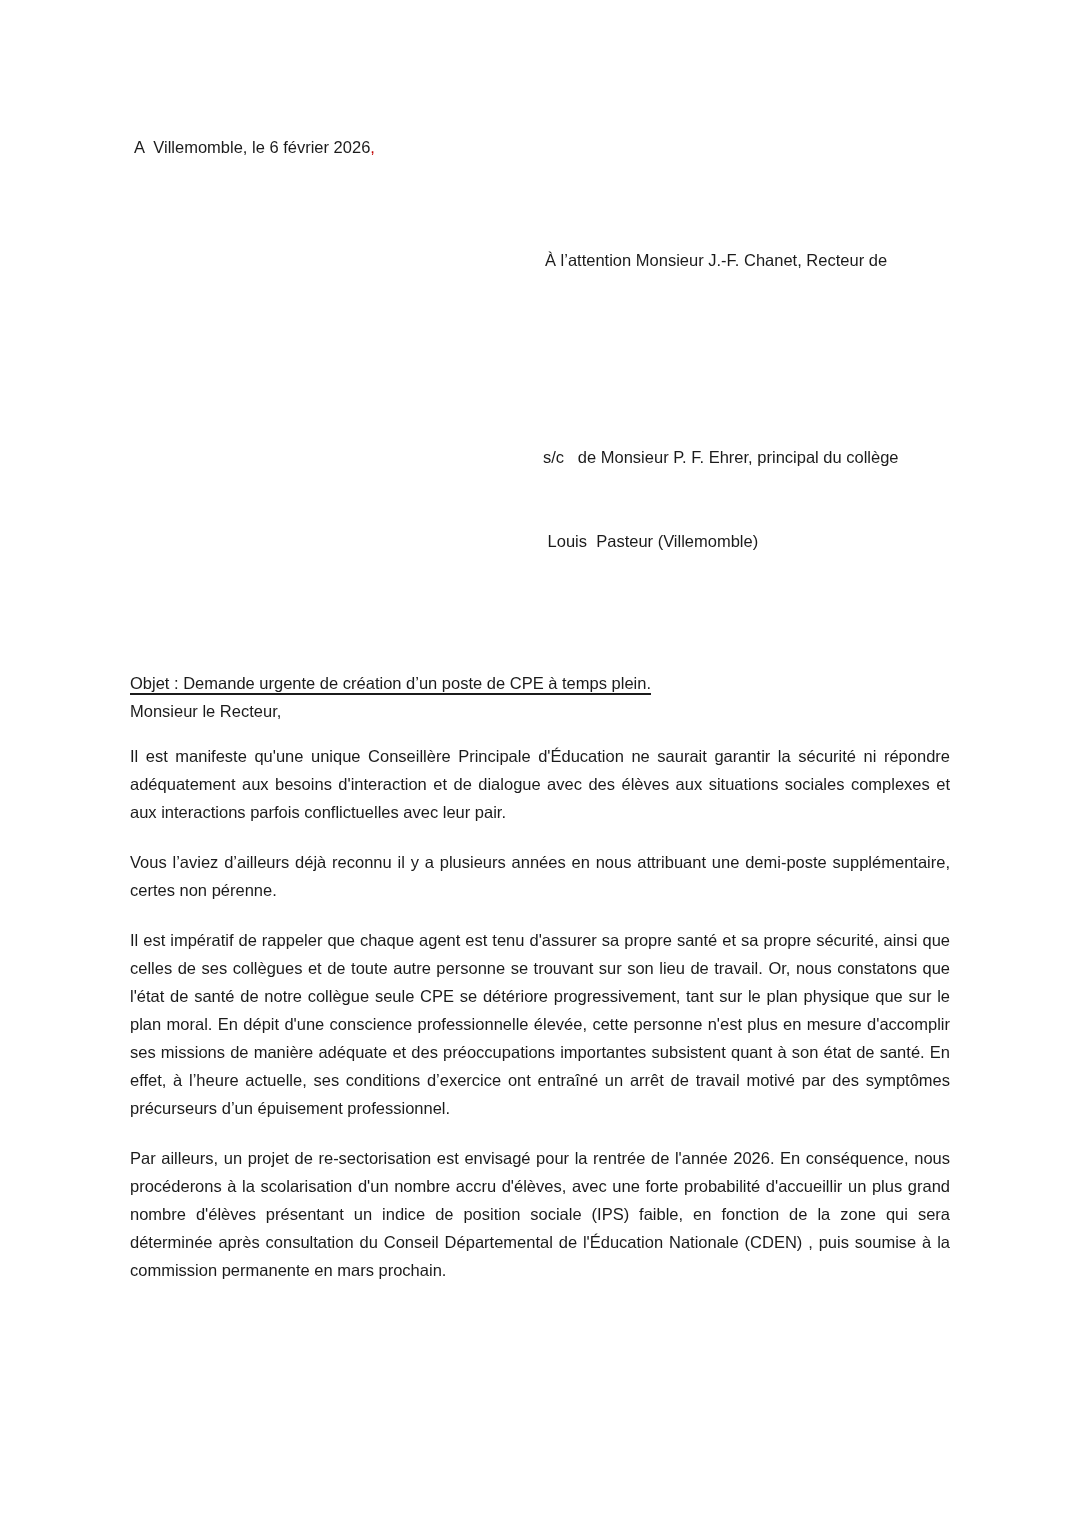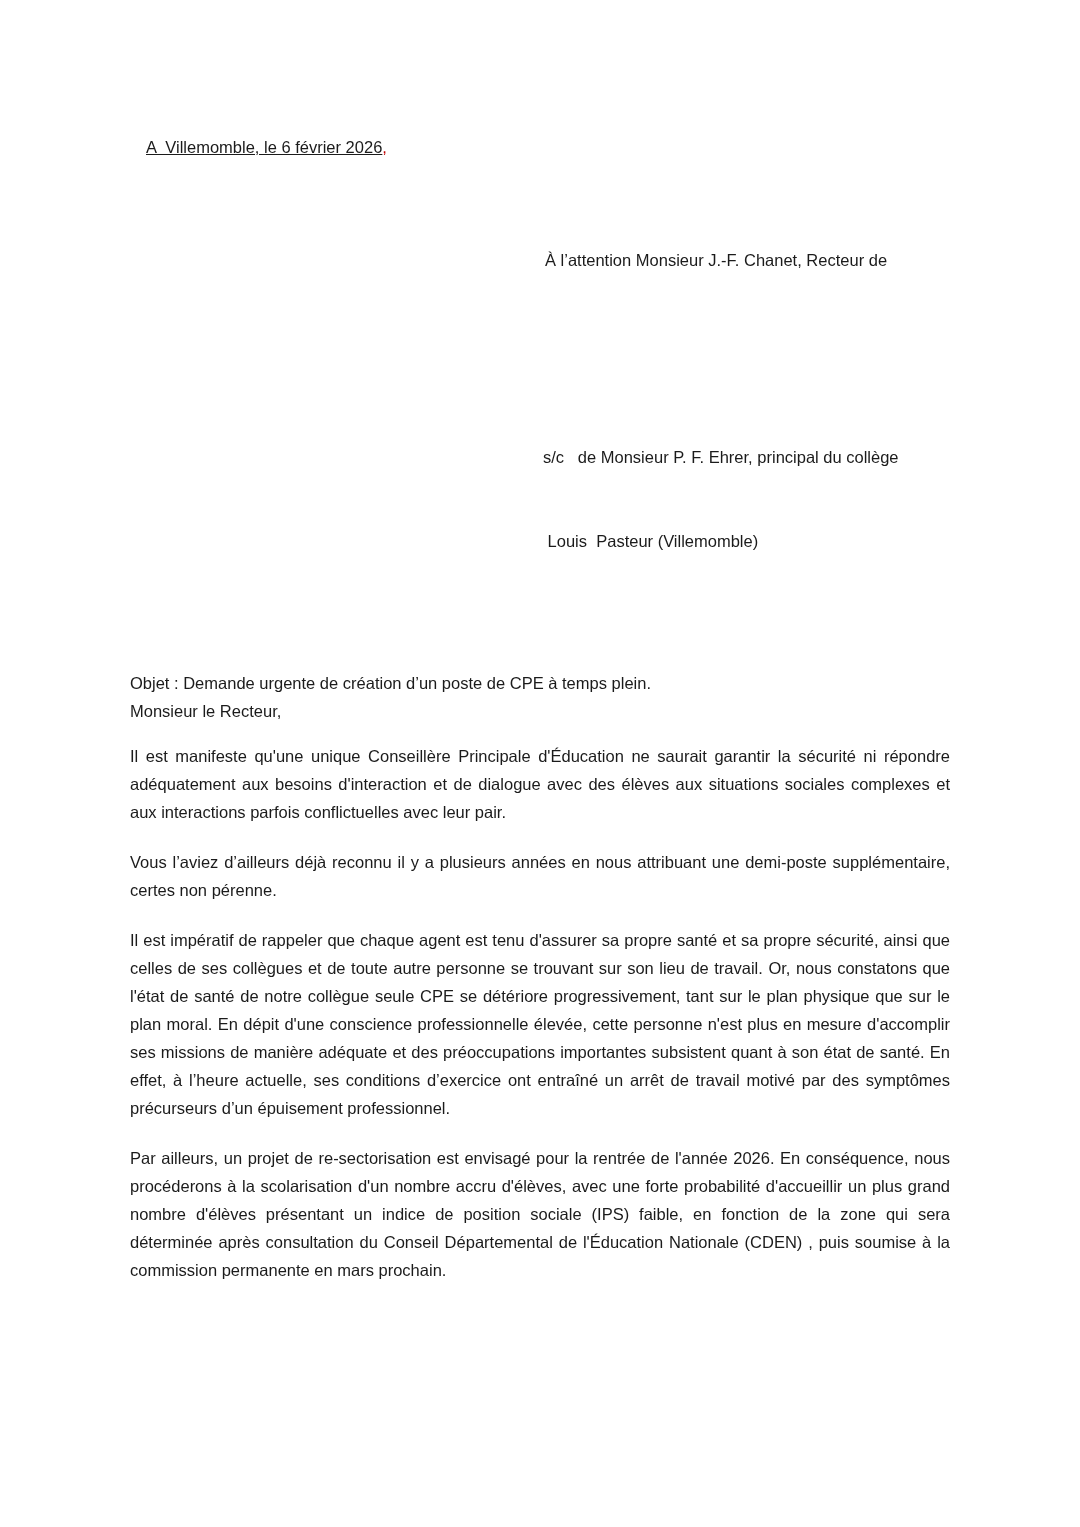--- a/index.html
+++ b/index.html
@@ -15,41 +15,41 @@
     background: #ffffff;
     box-sizing: border-box;
     padding: 133px 130px 0 130px;
     font-family: "Liberation Sans", "DejaVu Sans", sans-serif;
     font-size: 16.5px;
     line-height: 28px;
     color: #1b1b1b;
     overflow: hidden;
   }
   .date-line {
-    margin-left: 16px;
+    margin-left: 4px;
     white-space: pre-wrap;
-    text-decoration: underline;
   }
   .red {
     color: #C00000;
   }
   .recipient-block {
     margin-top: 29px;
     margin-left: 415px;
     white-space: pre-wrap;
   }
   .care-of-block {
     margin-top: 57px;
     margin-left: 413px;
     white-space: pre-wrap;
   }
   .subject-line {
     margin-top: 58px;
   }
   .subject-line span {
+    text-decoration: underline;
     text-underline-offset: 4px;
     text-decoration-thickness: 1.5px;
   }
   .salutation {
     margin-bottom: 17px;
   }
   p.body-p {
     margin: 0 0 22px 0;
     text-align: justify;
     text-align-last: left;

